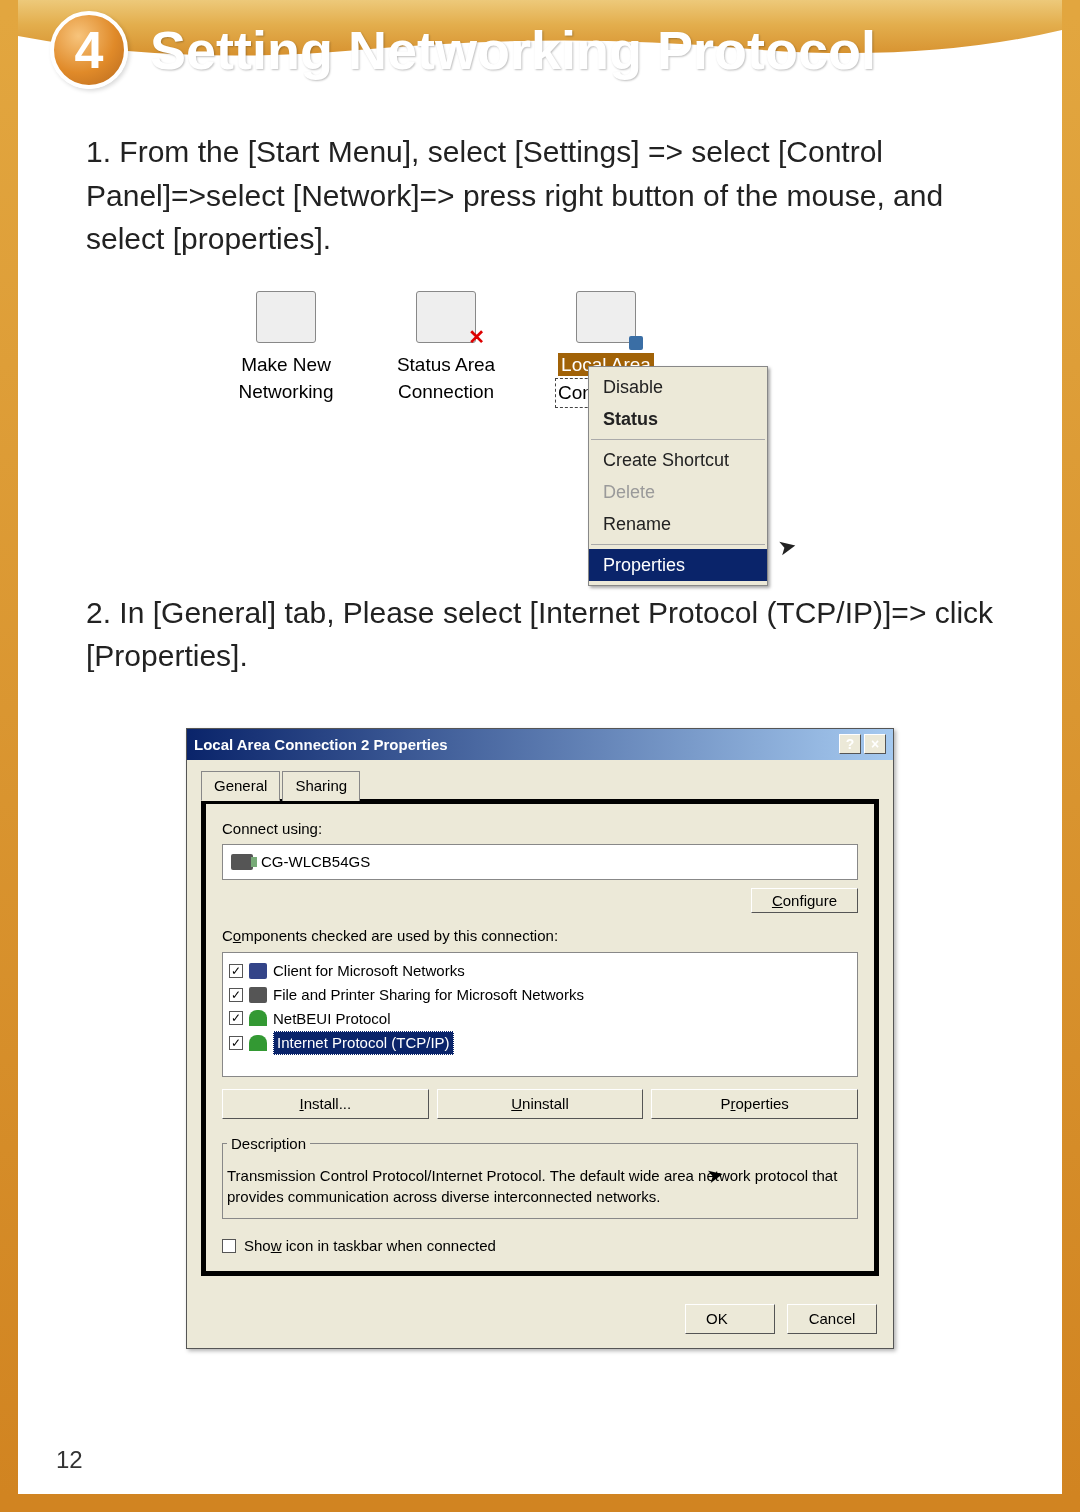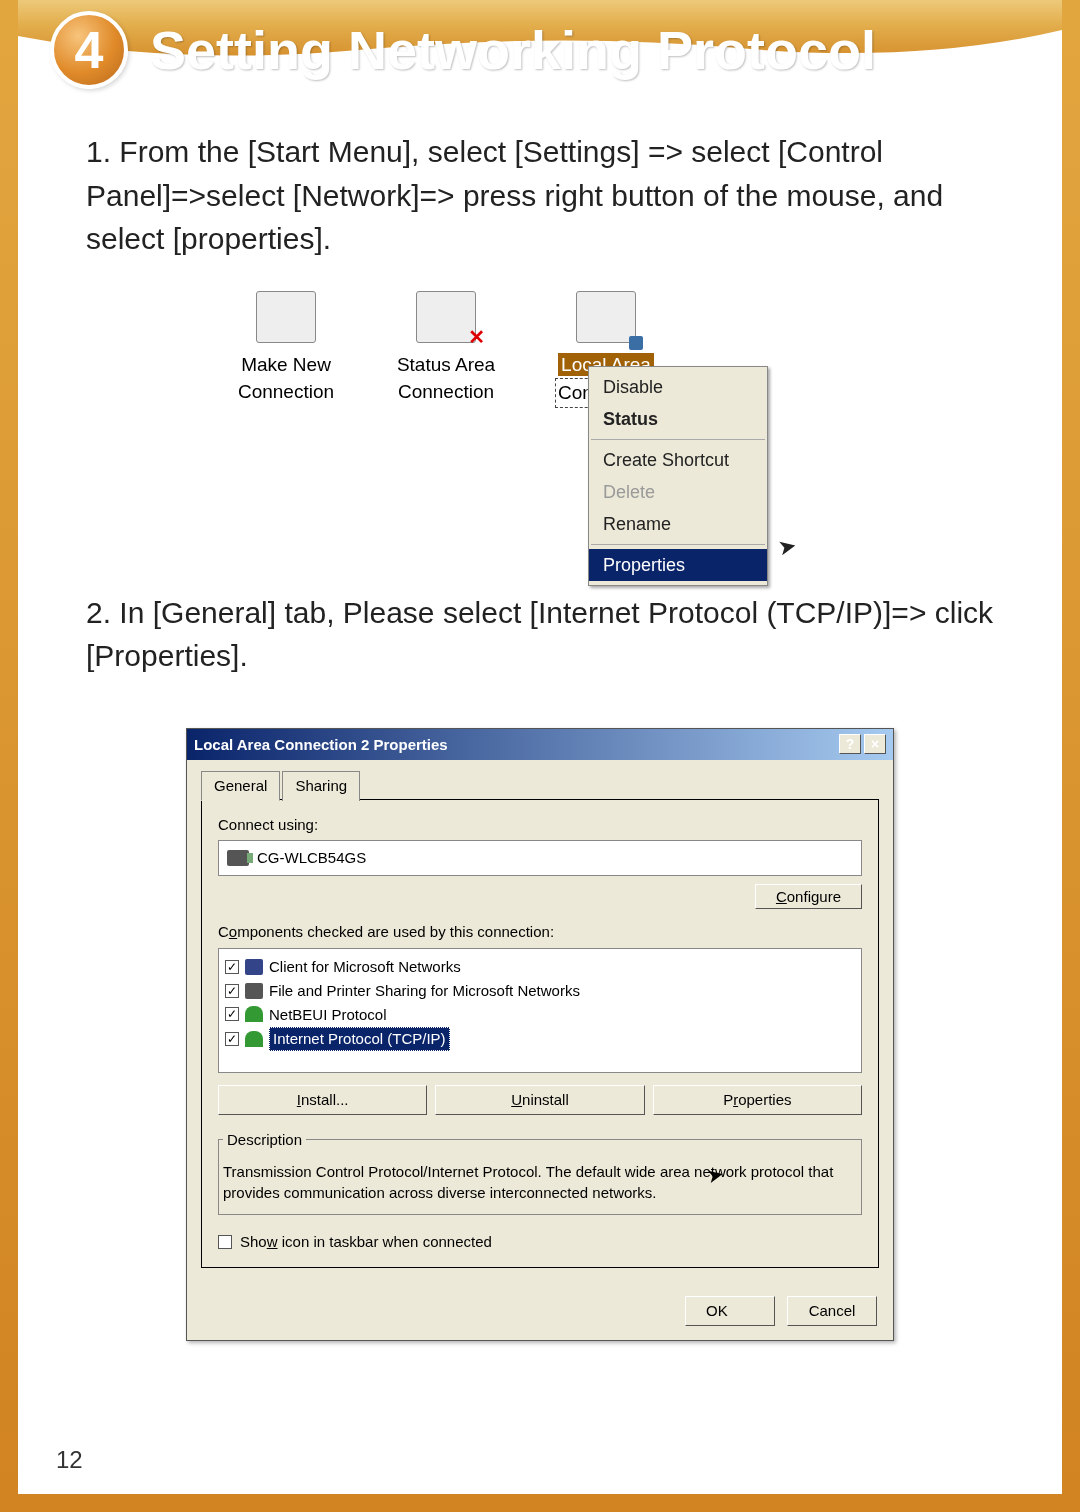--- a/index.html
+++ b/index.html
@@ -177,21 +177,21 @@
     padding: 3px 12px;
     border: 1px solid #888;
     border-bottom: none;
     background: #ece9d8;
     margin-right: 2px;
     position: relative;
     top: 1px;
   }
   .tab.active { background: #ece9d8; border-bottom: 1px solid #ece9d8; z-index: 2; }
   .tabpanel {
-    border: 1px solid #000000;
+    border: 5px solid #000000;
     padding: 14px 16px 14px;
   }
   .field {
     background: #fff;
     border: 1px solid #888;
     padding: 6px 8px;
     margin-top: 4px;
     display: flex;
     align-items: center;
     gap: 8px;
@@ -302,21 +302,21 @@
   <div class="title">Setting Networking Protocol</div>
 </div>
 
 <div class="content">
   <p class="step">1. From the [Start Menu], select [Settings] =&gt; select [Control Panel]=&gt;select [Network]=&gt; press right button of the mouse, and select [properties].</p>
 
   <div style="position:relative; height:300px;">
     <div class="icons-row">
       <div class="net-icon">
         <div class="icon-box"></div>
-        <div>Make New Connection</div>
+        <div>Make New Networking</div>
       </div>
       <div class="net-icon">
         <div class="icon-box red"></div>
         <div>Status Area Connection</div>
       </div>
       <div class="net-icon">
         <div class="icon-box link"></div>
         <div>
           <span class="sel-label">Local Area</span><br>
           <span class="dotted">Connection</span>

